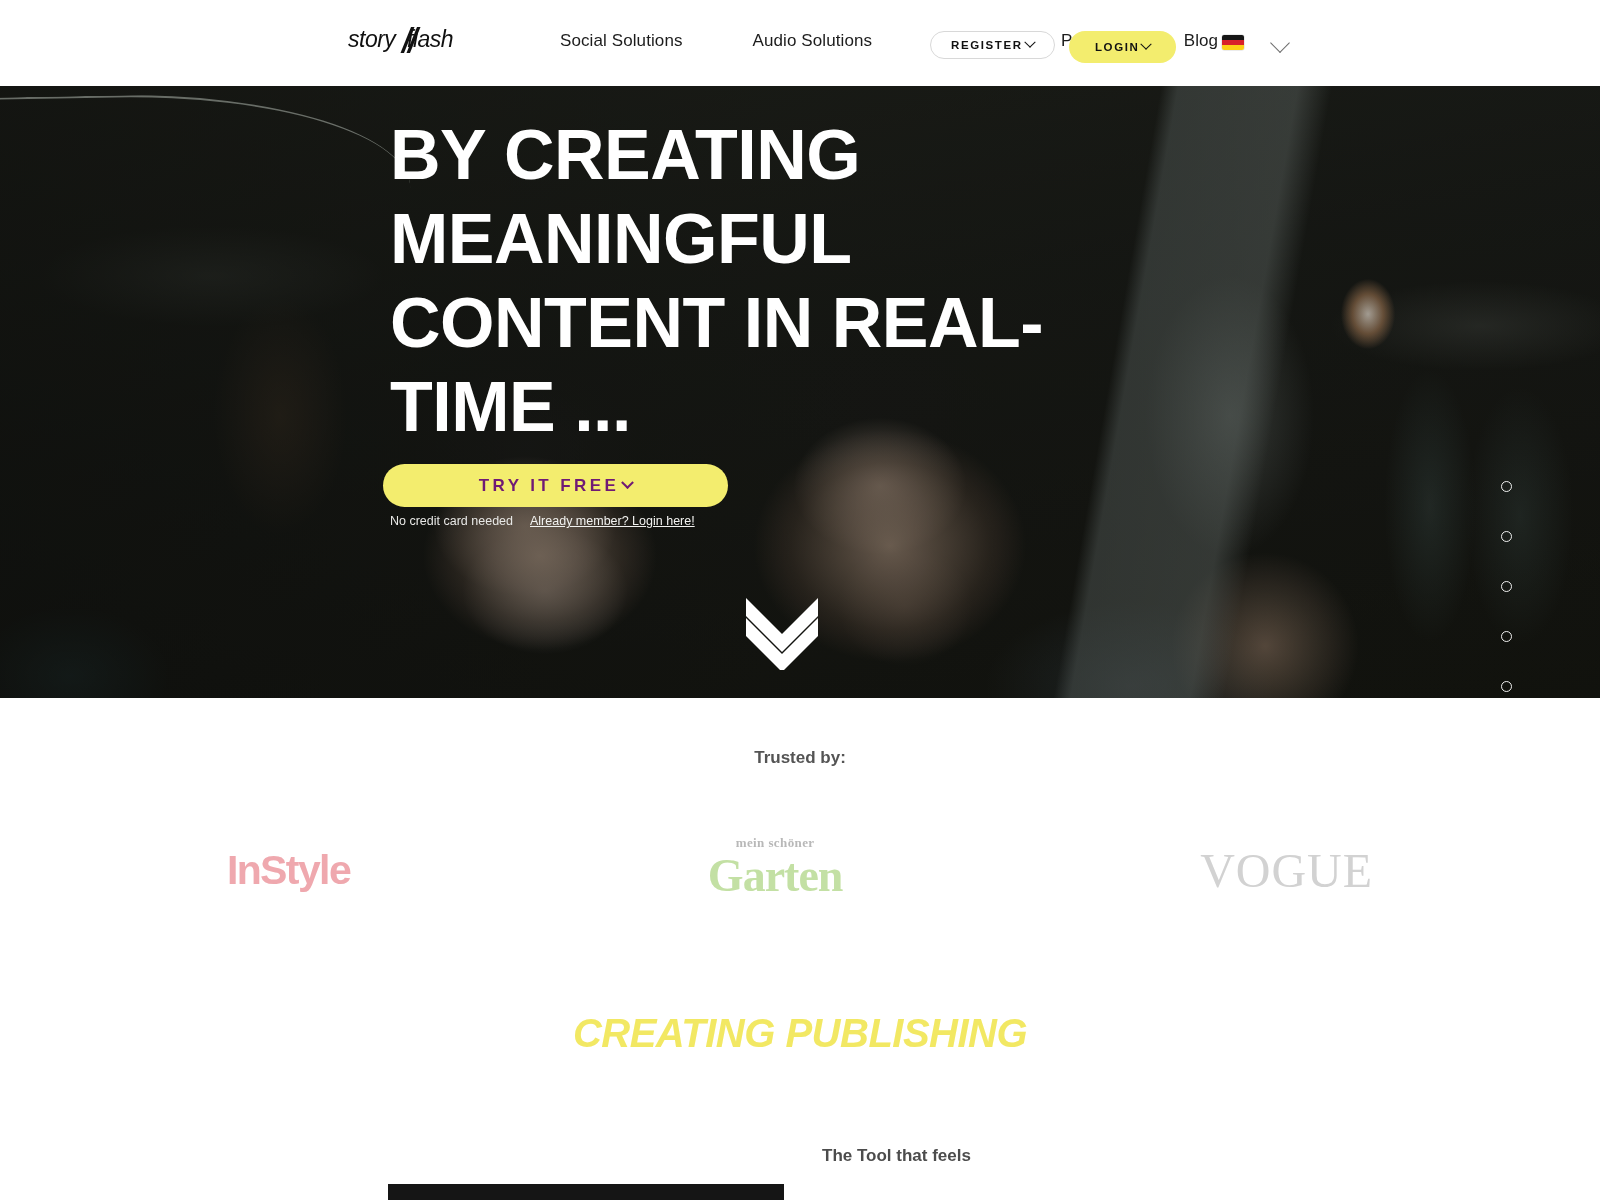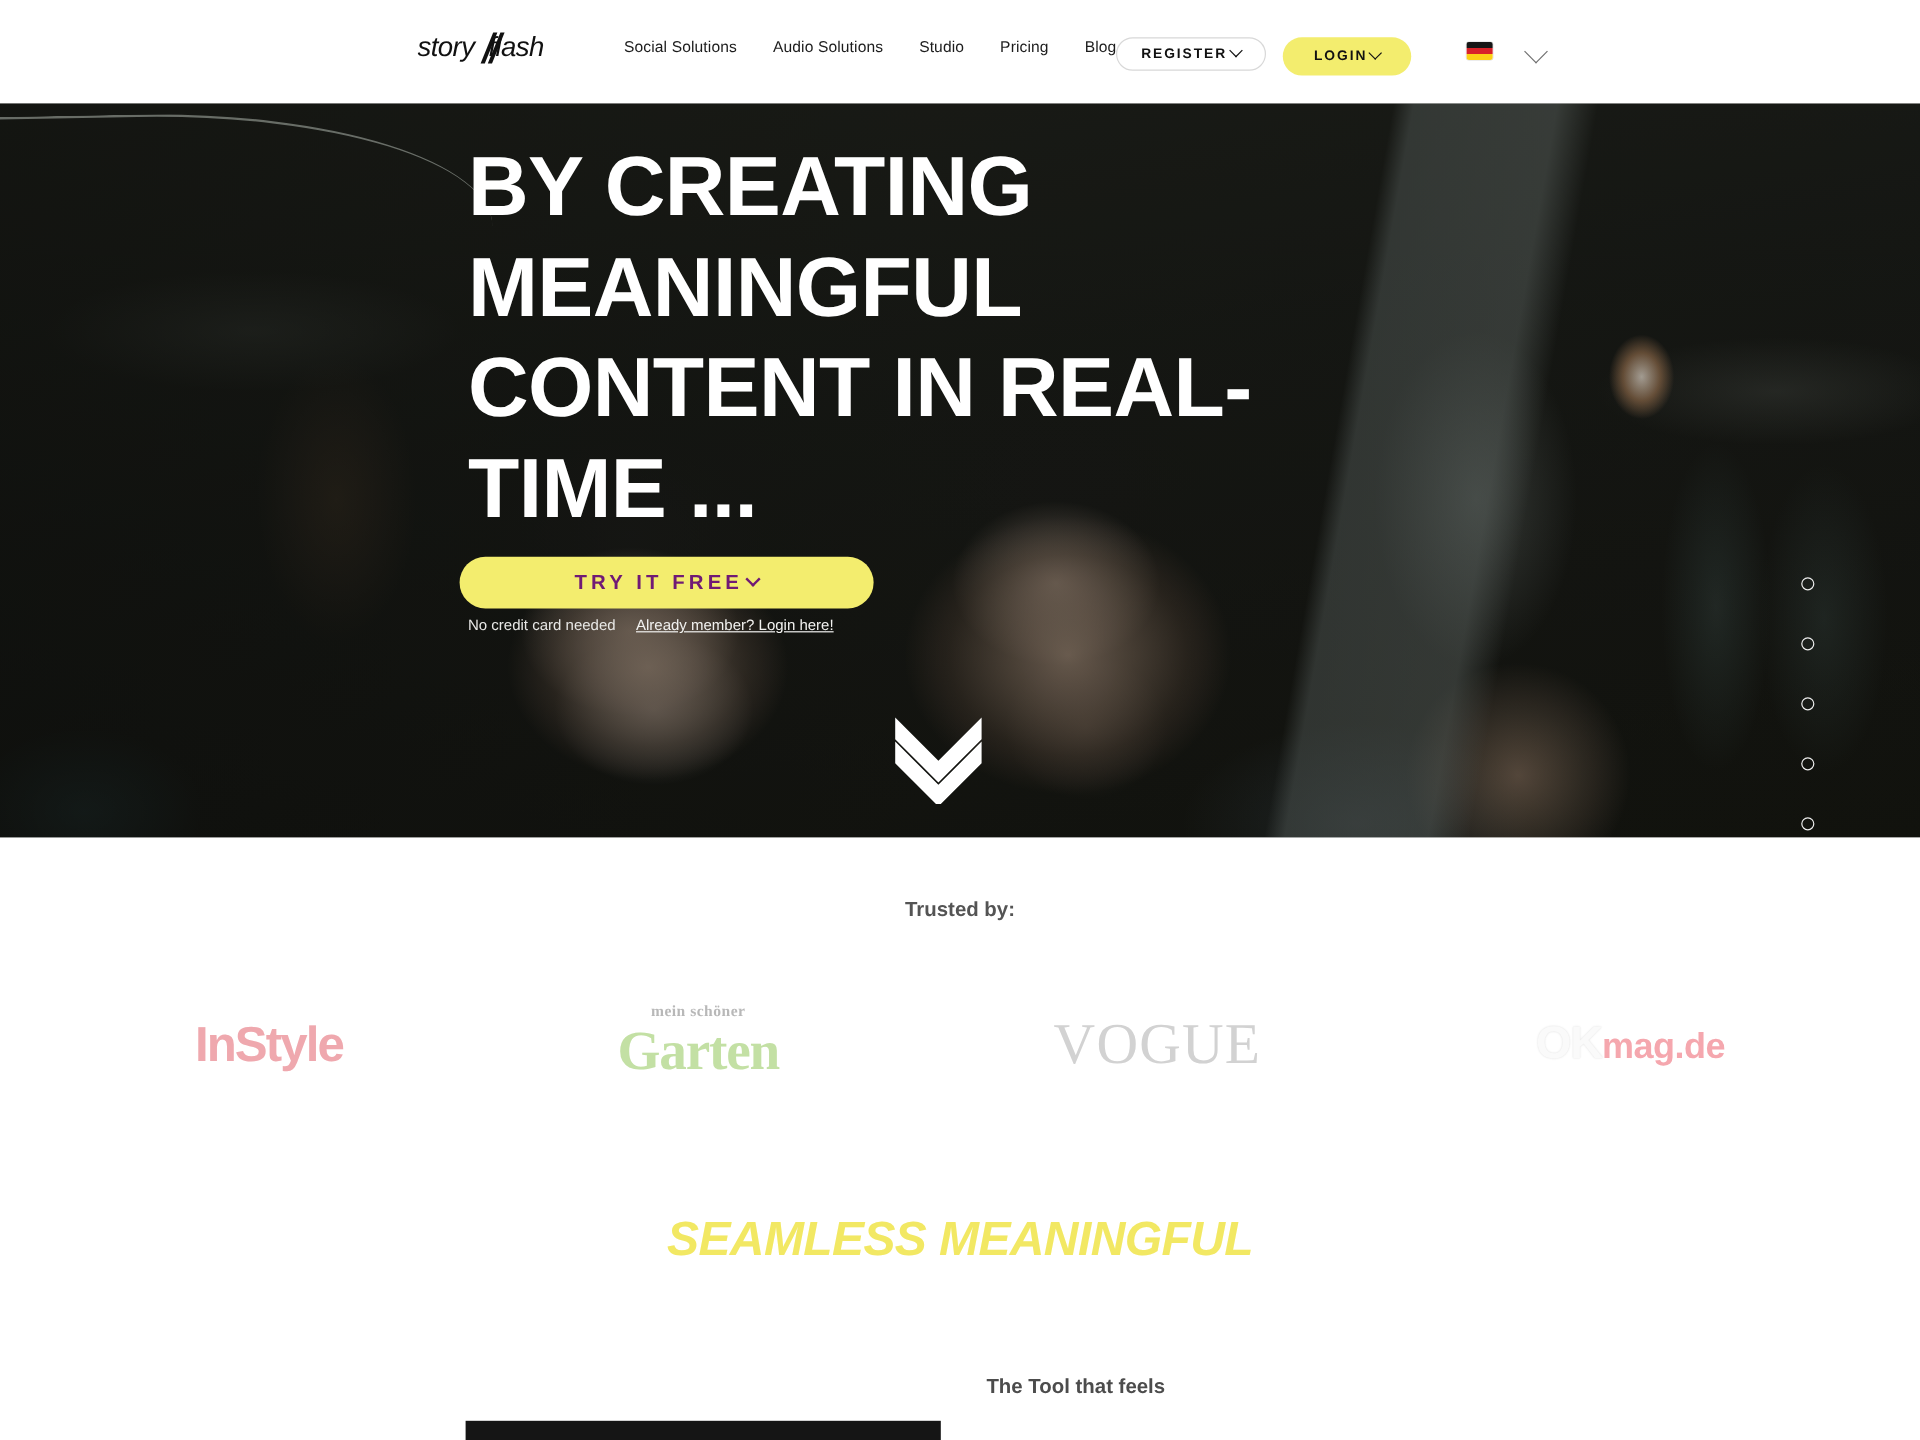--- a/index.html
+++ b/index.html
@@ -22,22 +22,22 @@
     position: absolute; left: 348px; top: 24px;
     width: 145px; height: 40px;
   }
   .logo svg { display: block; }
 
   .nav {
     position: absolute; left: 520px; top: 31px;
     display: flex; align-items: center; gap: 30px;
   }
   .nav-link {
-    font-size: 13px; color: #1c1c1c; letter-spacing: .1px;
-    text-decoration: none; white-space: nowrap; cursor: pointer;
+    font-size: 17px; color: #1c1c1c; letter-spacing: .1px;
+    text-decoration: none; white-space: nowrap; cursor: pointer; margin-left: 40px;
   }
 
   .btn-register {
     position: absolute; left: 930px; top: 31px;
     height: 28px; padding: 0 20px;
     border: 1px solid #d8d8d8; border-radius: 18px;
     background: #fff;
     display: flex; align-items: center; gap: 3px;
     font-size: 11.5px; font-weight: bold; letter-spacing: 1.6px;
     color: #111; cursor: pointer; white-space: nowrap;
@@ -314,27 +314,21 @@
     <span class="lg-garten">
       <span class="mein">mein schöner</span>
       <span class="big">Garten</span>
     </span>
   </div>
 
   <div class="logo-cell">
     <span class="lg-vogue">VOGUE</span>
   </div>
 
-  <div class="logo-cell">
-    <span class="lg-ok">
-      <span class="ok">OK</span>
-      <span class="mag">mag.de</span>
-    </span>
-  </div>
 
 </div>
 
 <div class="sec-head">
-  <div class="sec-l2">SEAMLESS MEANINGFUL</div>
+  <div class="sec-l2">CREATING PUBLISHING</div>
 </div>
 
 <div class="tool-text">The Tool that feels</div>
 <div class="media-top"></div>
 
 </body></html>

